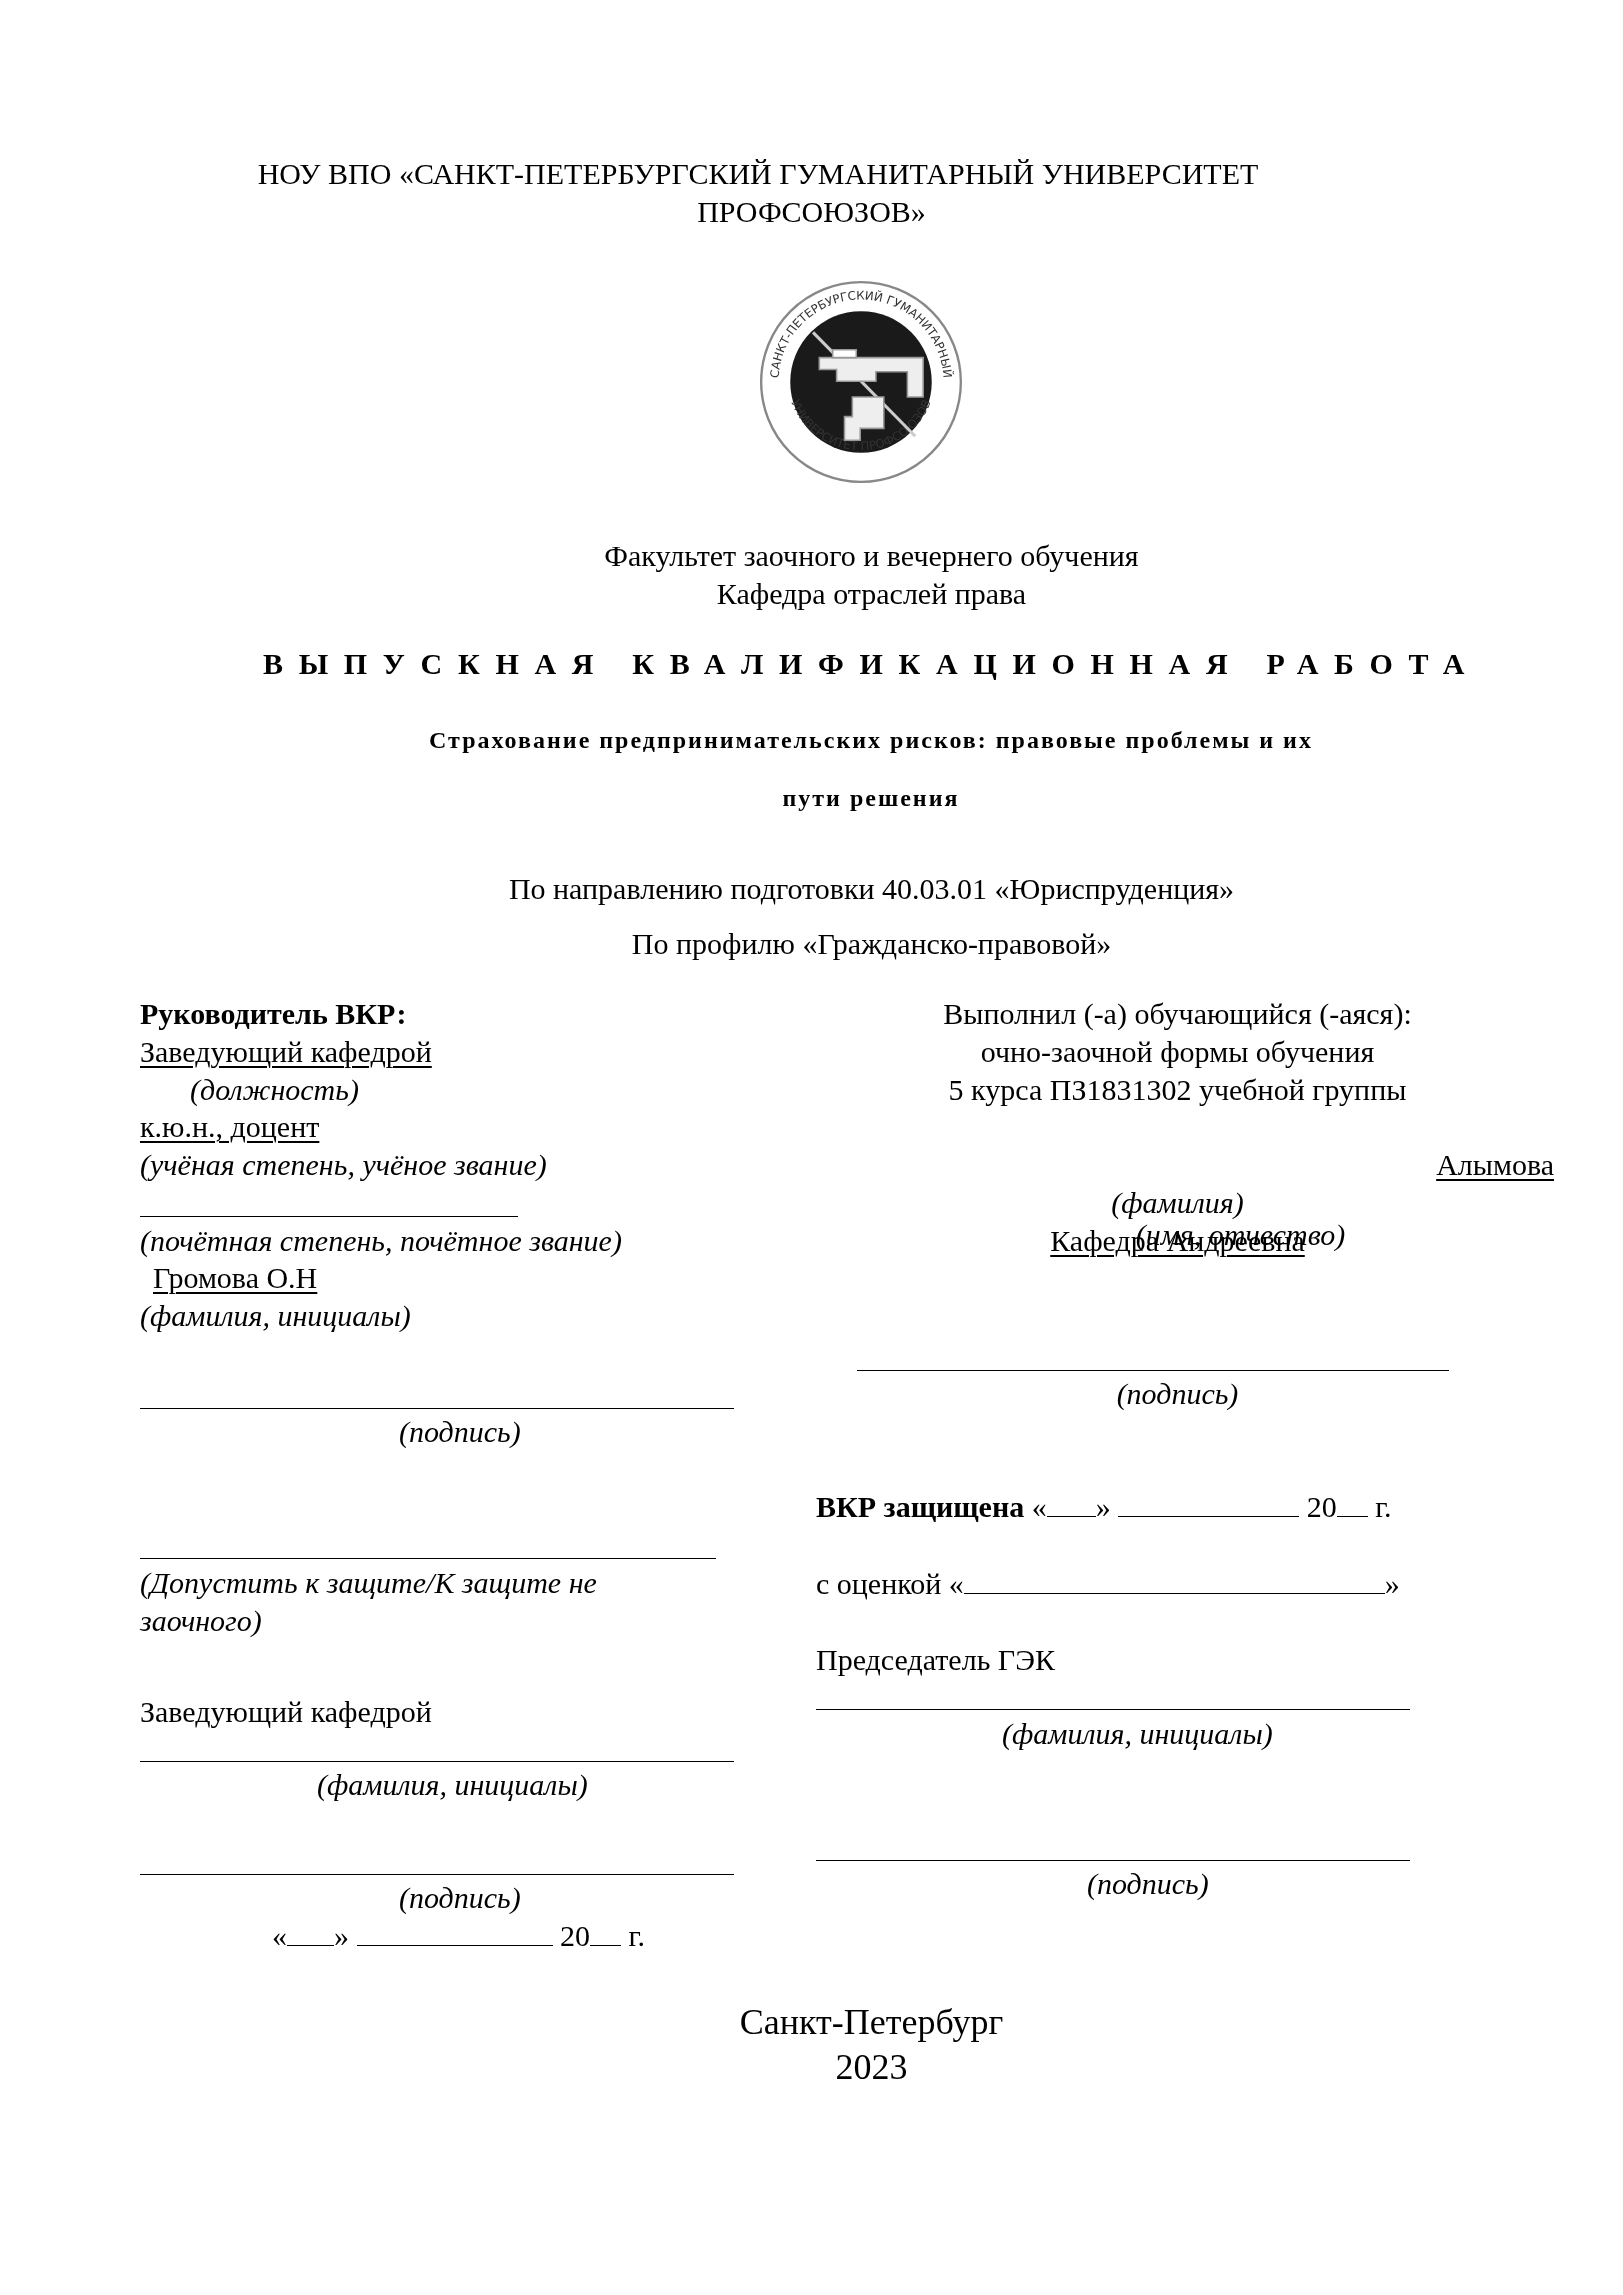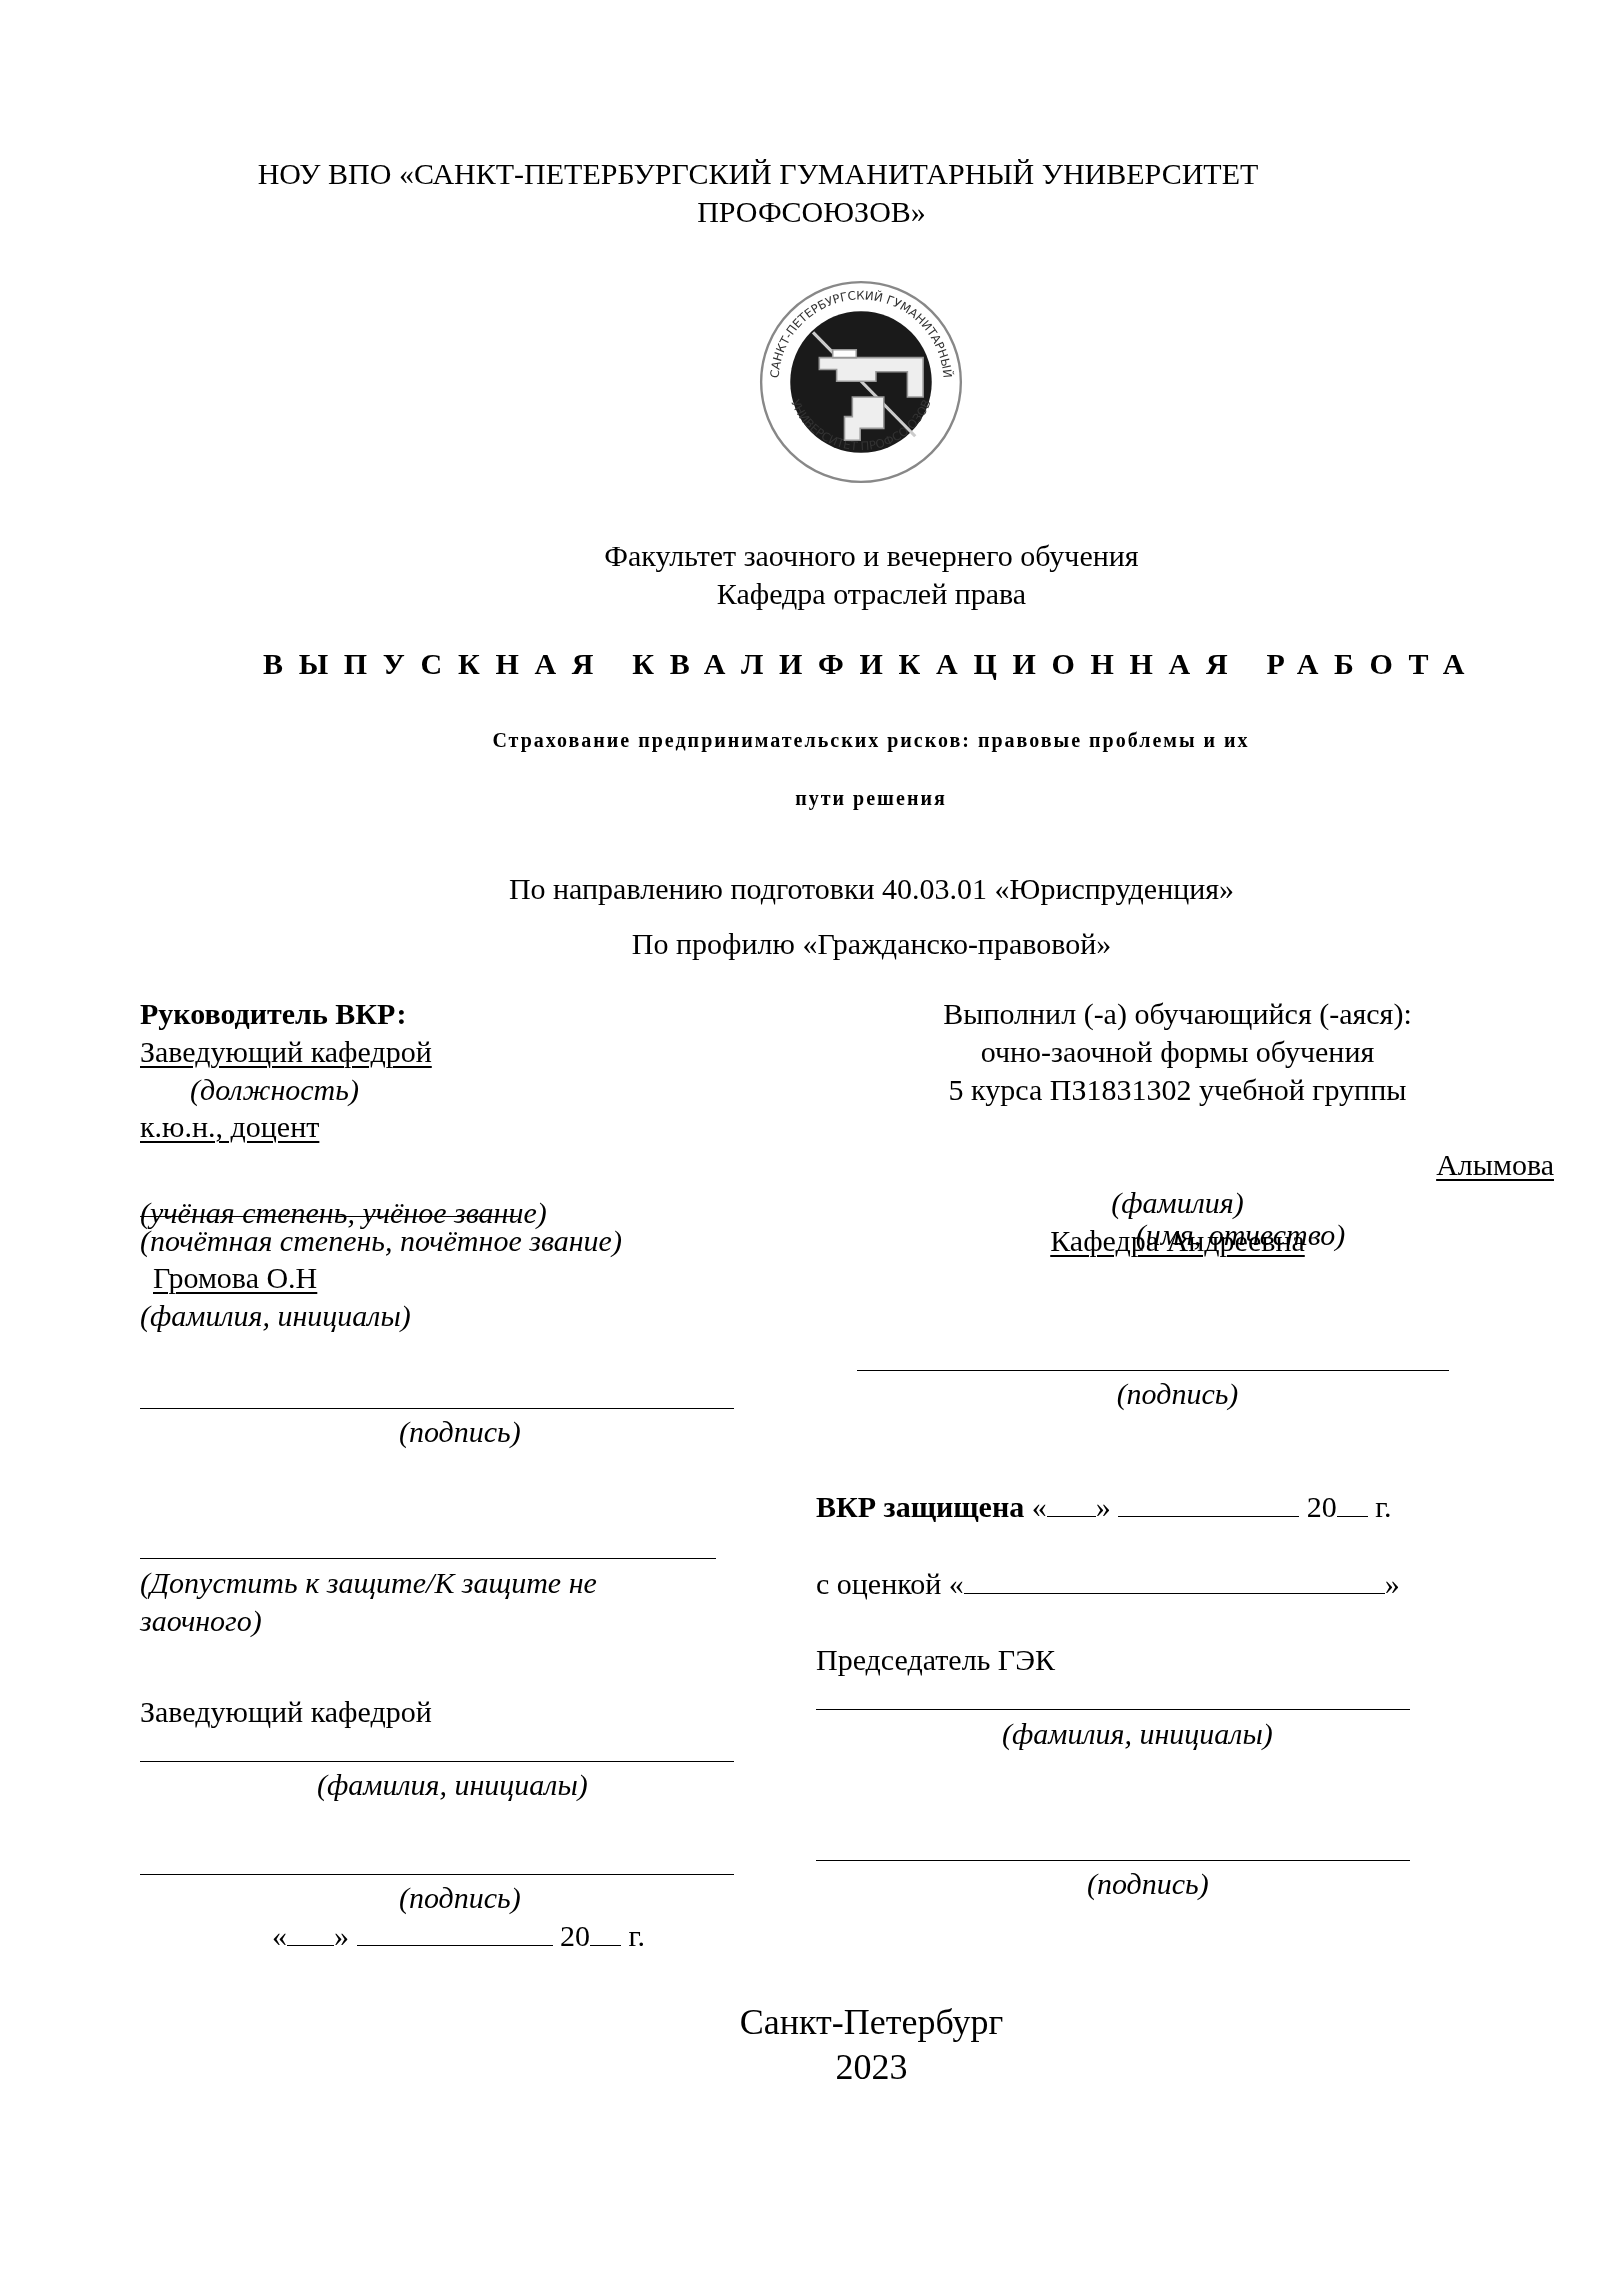--- a/index.html
+++ b/index.html
@@ -5,21 +5,21 @@
     html, body { margin: 0; padding: 0; background: #ffffff; }
     body { width: 1623px; height: 2295px; position: relative; overflow: hidden;
       font-family: "Liberation Serif", "DejaVu Serif", serif; color: #000; }
     .abs { position: absolute; white-space: nowrap; }
     .t { font-size: 30px; line-height: 38px; }
     .center { text-align: center; }
     .it { font-style: italic; }
     .ul { text-decoration: underline; text-decoration-thickness: 1.6px; text-underline-offset: 3.9px; }
     .line { position: absolute; height: 0; border-top: 1.6px solid #000; }
     .spaced { letter-spacing: 15.7px; font-weight: bold; font-size: 30px; }
-    .title-bold { font-weight: bold; font-size: 20px; letter-spacing: 2px; }
+    .title-bold { font-weight: bold; font-size: 24px; letter-spacing: 2px; }
     .blank { display: inline-block; border-bottom: 1.6px solid #000; height: 27px; vertical-align: baseline; }
     #logo { position: absolute; left: 758px; top: 279px; width: 206px; height: 206px; }
   </style>
 </head>
 <body>
 
 <div class="abs t center" style="left:0;width:1516px;top:155px;">НОУ ВПО «САНКТ-ПЕТЕРБУРГСКИЙ ГУМАНИТАРНЫЙ УНИВЕРСИТЕТ</div>
 <div class="abs t center" style="left:0;width:1623px;top:193px;">ПРОФСОЮЗОВ»</div>
 
 <div id="logo">
@@ -50,21 +50,21 @@
 <div class="abs title-bold center" style="left:251px;width:1240px;top:721px;line-height:38px;">Страхование предпринимательских рисков: правовые проблемы и их</div>
 <div class="abs title-bold center" style="left:251px;width:1240px;top:779px;line-height:38px;">пути решения</div>
 
 <div class="abs t center" style="left:0;width:1743px;top:870px;">По направлению подготовки 40.03.01 «Юриспруденция»</div>
 <div class="abs t center" style="left:0;width:1743px;top:925px;">По профилю «Гражданско-правовой»</div>
 
 <div class="abs t" style="left:140px;top:995px;font-weight:bold;">Руководитель ВКР:</div>
 <div class="abs t ul" style="left:140px;top:1033px;">Заведующий кафедрой</div>
 <div class="abs t it" style="left:190px;top:1071px;">(должность)</div>
 <div class="abs t ul" style="left:140px;top:1108px;">к.ю.н., доцент</div>
-<div class="abs t it" style="left:140px;top:1146px;margin-top:48px;">(учёная степень, учёное звание)</div>
+<div class="abs t it" style="left:140px;top:1146px;">(учёная степень, учёное звание)</div>
 <div class="line" style="left:140px;width:378px;top:1216px;"></div>
 <div class="abs t it" style="left:140px;top:1222px;">(почётная степень, почётное звание)</div>
 <div class="abs t ul" style="left:140px;top:1259px;margin-left:13px;">Громова О.Н</div>
 <div class="abs t it" style="left:140px;top:1297px;">(фамилия, инициалы)</div>
 
 <div class="line" style="left:140px;width:594px;top:1408px;"></div>
 <div class="abs t it" style="left:399px;top:1413px;">(подпись)</div>
 
 <div class="abs t center" style="left:832px;width:691px;top:995px;">Выполнил (-а) обучающийся (-аяся):</div>
 <div class="abs t center" style="left:832px;width:691px;top:1033px;">очно-заочной формы обучения</div>

